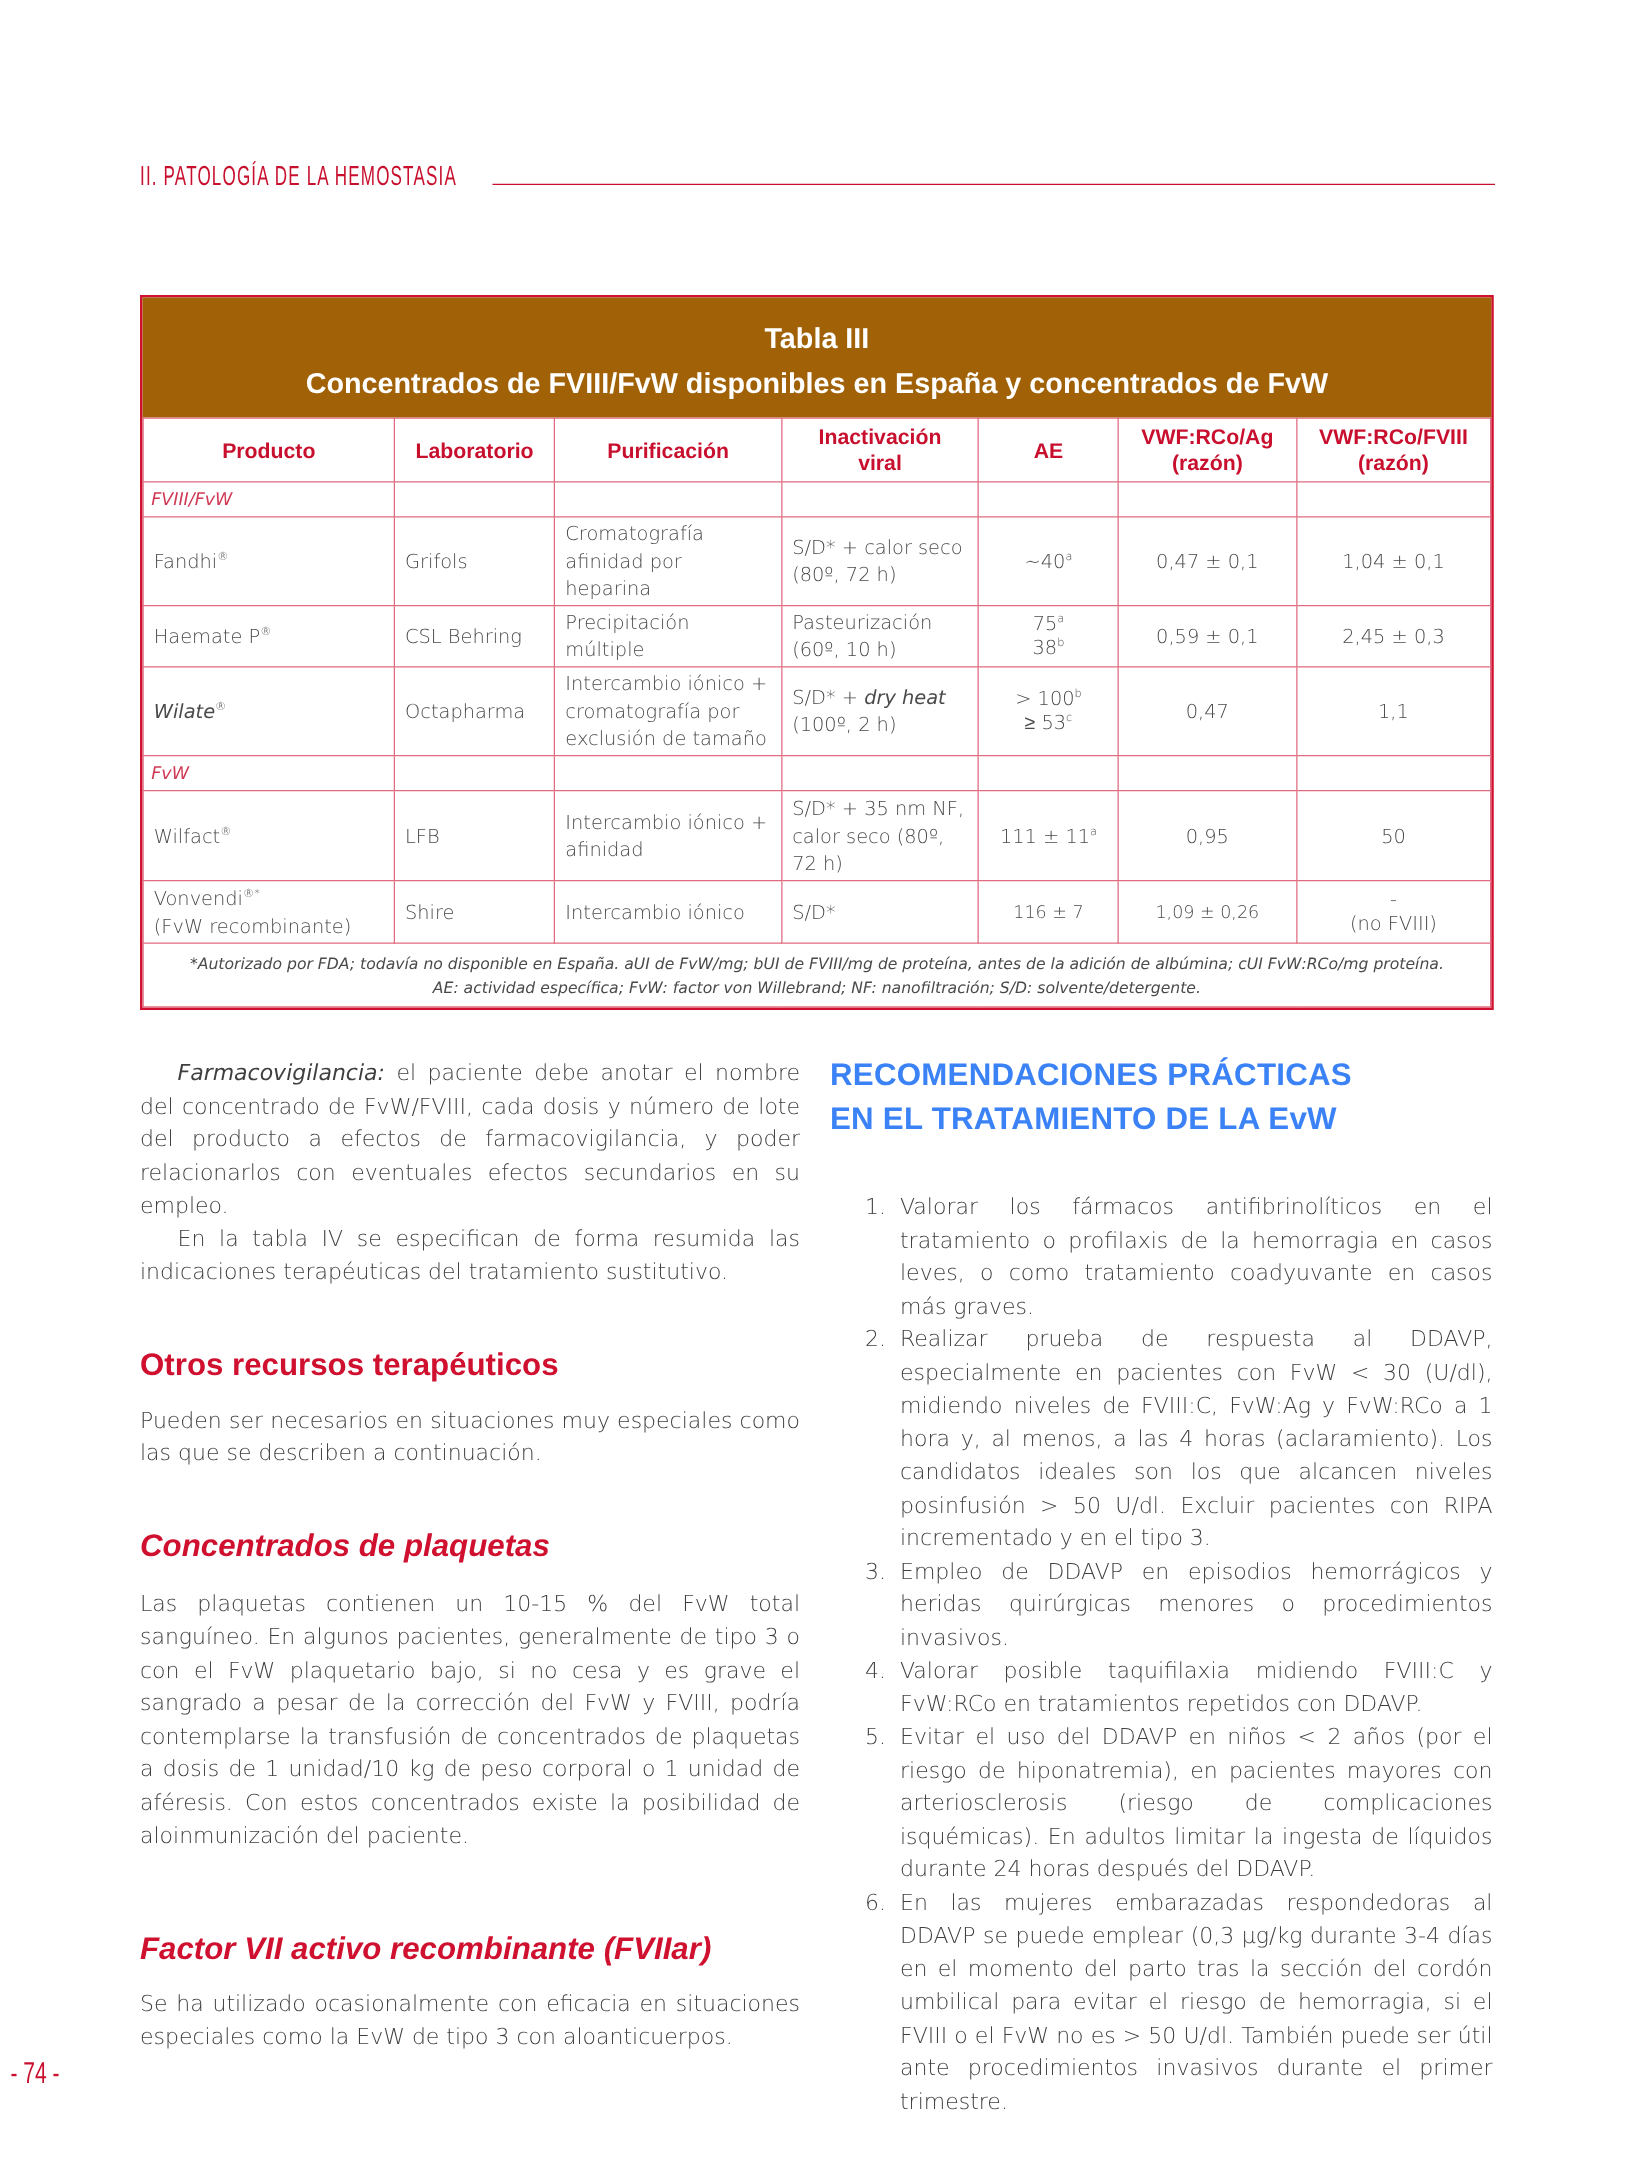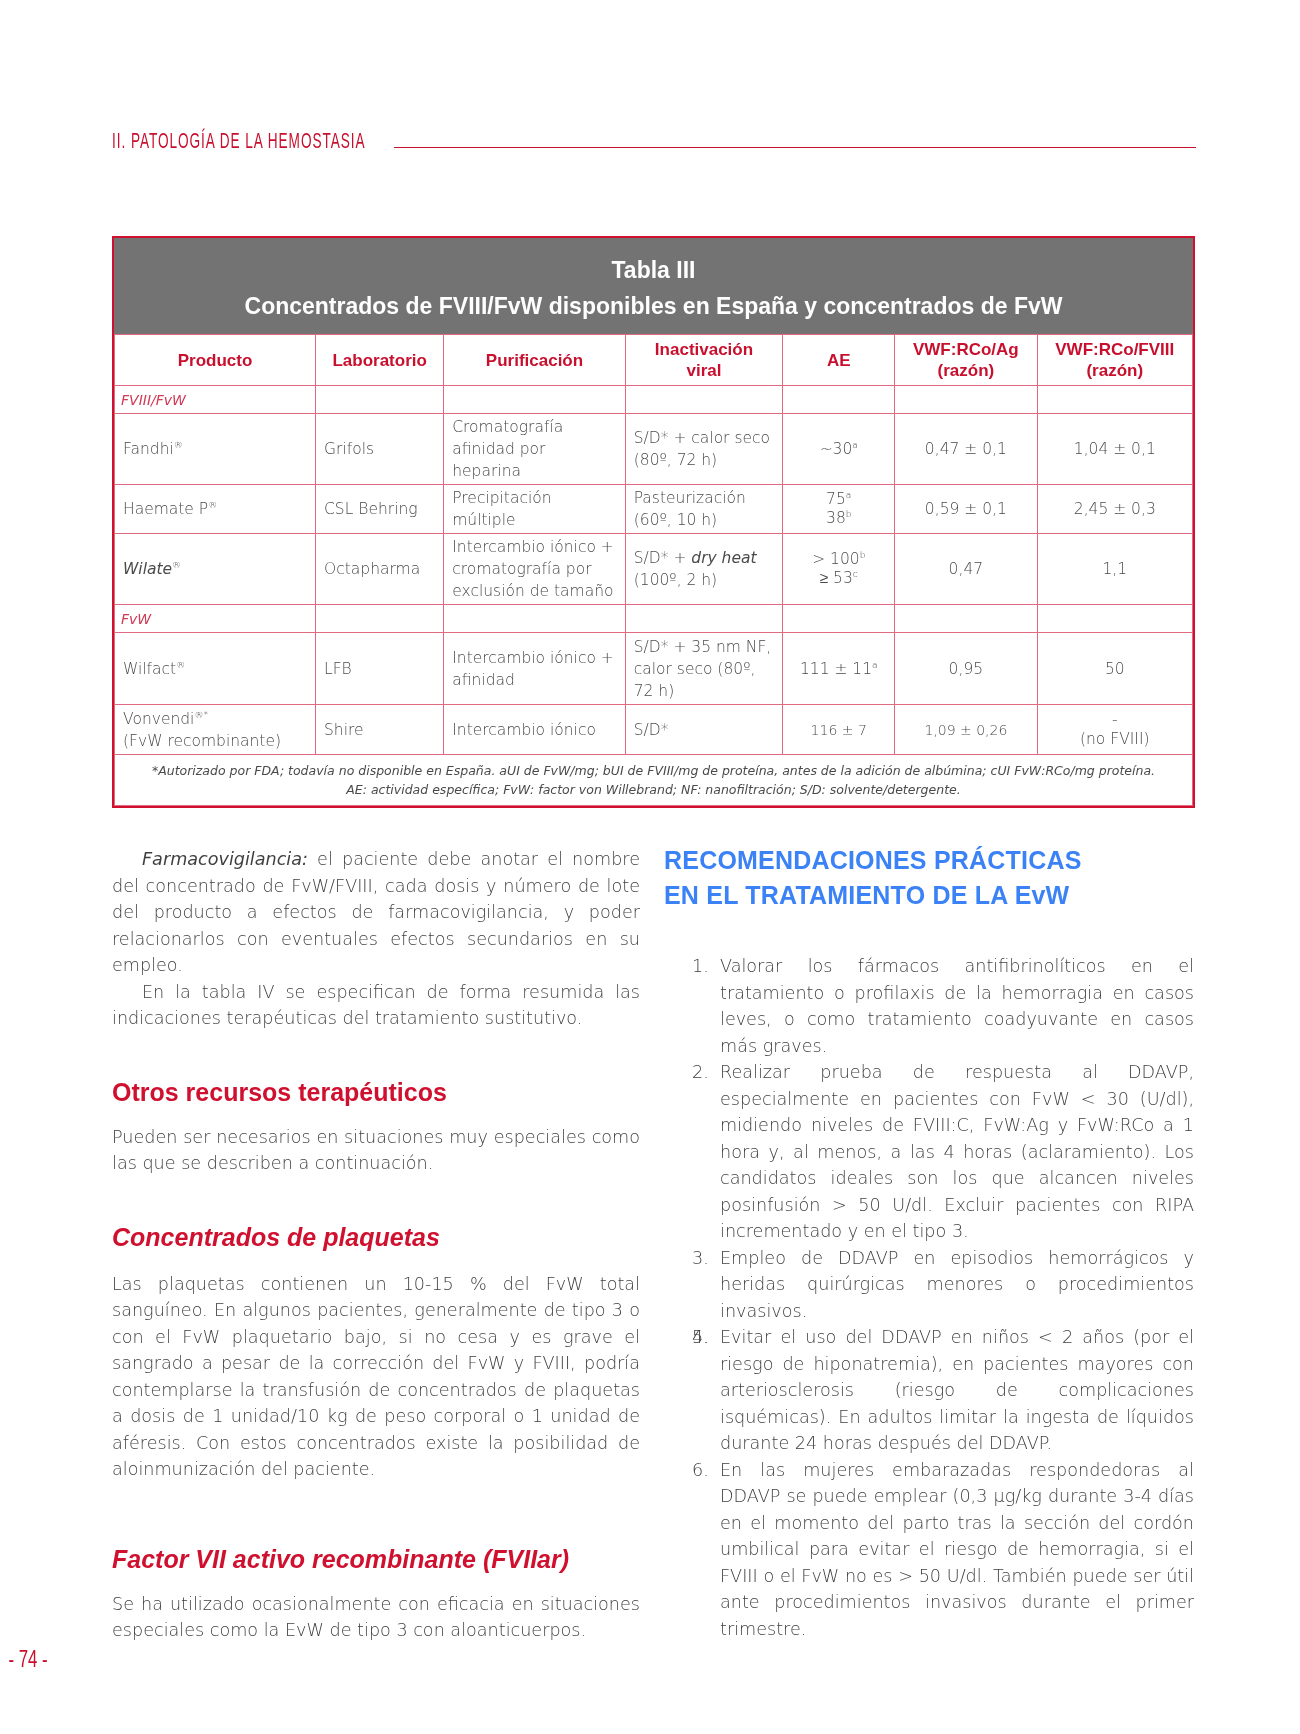--- a/index.html
+++ b/index.html
@@ -4,21 +4,21 @@
 <style>
   * { box-sizing: border-box; margin: 0; padding: 0; }
   html, body { width: 1300px; height: 1734px; background: #ffffff; }
   body { position: relative; font-family: "DejaVu Sans", sans-serif; color: #3a3a3a; overflow: hidden; }
 
   .running-header { position: absolute; left: 112px; top: 120px; width: 1084px; height: 34px; display: flex; align-items: flex-end; }
   .running-title { font-family: "Liberation Sans Narrow", "Liberation Sans", sans-serif; font-size: 22px; letter-spacing: 1.5px; color: #c8102e; transform: scaleX(0.62); transform-origin: left bottom; white-space: nowrap; font-weight: normal; }
   .running-rule { position: absolute; left: 282px; right: 0; bottom: 6px; height: 1.5px; background: #c8102e; }
 
   .table-wrap { position: absolute; left: 112px; top: 236px; width: 1083px; border: 2px solid #d0102f; }
-  .table-head { background: #737373; color: #ffffff; text-align: center; padding: 14px 0 10px; }
+  .table-head { background: #a16207; color: #ffffff; text-align: center; padding: 14px 0 10px; }
   .table-head .t1 { font-family: "Liberation Sans", sans-serif; font-size: 23px; font-weight: bold; line-height: 36px; }
   .table-head .t2 { font-family: "Liberation Sans", sans-serif; font-size: 23px; font-weight: bold; line-height: 36px; }
 
   table { width: 100%; border-collapse: collapse; table-layout: fixed; font-family: "DejaVu Sans", sans-serif; }
   th, td { border: 1px solid #e06a80; }
   th { color: #c8102e; font-family: "Liberation Sans", sans-serif; font-weight: bold; font-size: 17px; text-align: center; line-height: 21px; height: 51px; }
   td { font-size: 15.5px; color: #4a4a4a; line-height: 22px; padding: 2px 8px; vertical-align: middle; font-weight: 300; }
   td.c { text-align: center; }
   tr.group td { height: 28px; }
   tr.group td.gl { color: #d03a55; font-style: italic; font-size: 14px; padding-left: 6px; }
@@ -86,21 +86,21 @@
           <td></td>
           <td></td>
           <td></td>
           <td></td>
       </tr>
       <tr style="height:50px">
         <td><span>Fandhi</span><sup>®</sup></td>
         <td>Grifols</td>
         <td>Cromatografía afinidad por heparina</td>
         <td>S/D* + calor seco (80º, 72 h)</td>
-        <td class="c"><span>~30</span><sup>a</sup></td>
+        <td class="c"><span>~40</span><sup>a</sup></td>
         <td class="c">0,47 ± 0,1</td>
         <td class="c">1,04 ± 0,1</td>
       </tr>
       <tr style="height:47px">
         <td><span>Haemate P</span><sup>®</sup></td>
         <td>CSL Behring</td>
         <td>Precipitación múltiple</td>
         <td>Pasteurización (60º, 10 h)</td>
         <td class="c" style="line-height:19px"><span>75</span><sup>a</sup><br><span>38</span><sup>b</sup></td>
         <td class="c">0,59 ± 0,1</td>
@@ -168,19 +168,19 @@
 
 <div class="col-right">
   <h2 class="rec">
     <span>RECOMENDACIONES PRÁCTICAS</span><br>
     <span>EN EL TRATAMIENTO DE LA EvW</span>
   </h2>
   <ol class="recs">
     <li><span class="num">1.</span><span>Valorar los fármacos antifibrinolíticos en el tratamiento o profilaxis de la hemorragia en casos leves, o como tratamiento coadyuvante en casos más graves.</span></li>
     <li><span class="num">2.</span><span>Realizar prueba de respuesta al DDAVP, especialmente en pacientes con FvW &lt; 30 (U/dl), midiendo niveles de FVIII:C, FvW:Ag y FvW:RCo a 1 hora y, al menos, a las 4 horas (aclaramiento). Los candidatos ideales son los que alcancen niveles posinfusión &gt; 50 U/dl. Excluir pacientes con RIPA incrementado y en el tipo 3.</span></li>
     <li><span class="num">3.</span><span>Empleo de DDAVP en episodios hemorrágicos y heridas quirúrgicas menores o procedimientos invasivos.</span></li>
-    <li><span class="num">4.</span></li>
+    <li><span class="num">4.</span><span>Valorar posible taquifilaxia midiendo FVIII:C y FvW:RCo en tratamientos repetidos con DDAVP.</span></li>
     <li><span class="num">5.</span><span>Evitar el uso del DDAVP en niños &lt; 2 años (por el riesgo de hiponatremia), en pacientes mayores con arteriosclerosis (riesgo de complicaciones isquémicas). En adultos limitar la ingesta de líquidos durante 24 horas después del DDAVP.</span></li>
     <li><span class="num">6.</span><span>En las mujeres embarazadas respondedoras al DDAVP se puede emplear (0,3 μg/kg durante 3-4 días en el momento del parto tras la sección del cordón umbilical para evitar el riesgo de hemorragia, si el FVIII o el FvW no es &gt; 50 U/dl. También puede ser útil ante procedimientos invasivos durante el primer trimestre.</span></li>
   </ol>
 </div>
 
 <div class="page-number"><span>- 74 -</span></div>
 
 </body></html>

